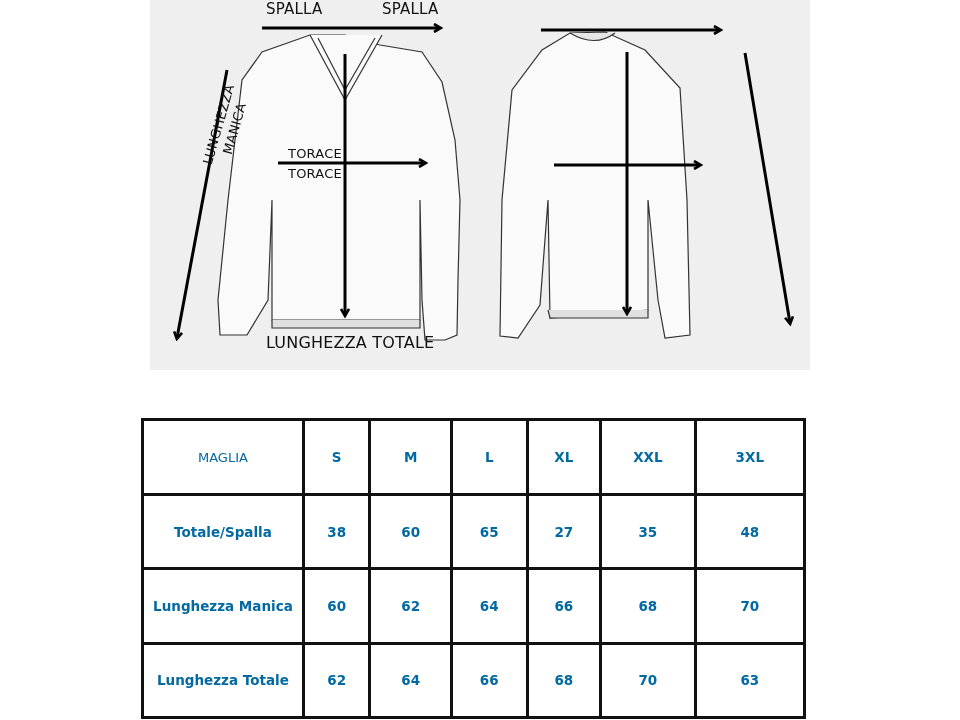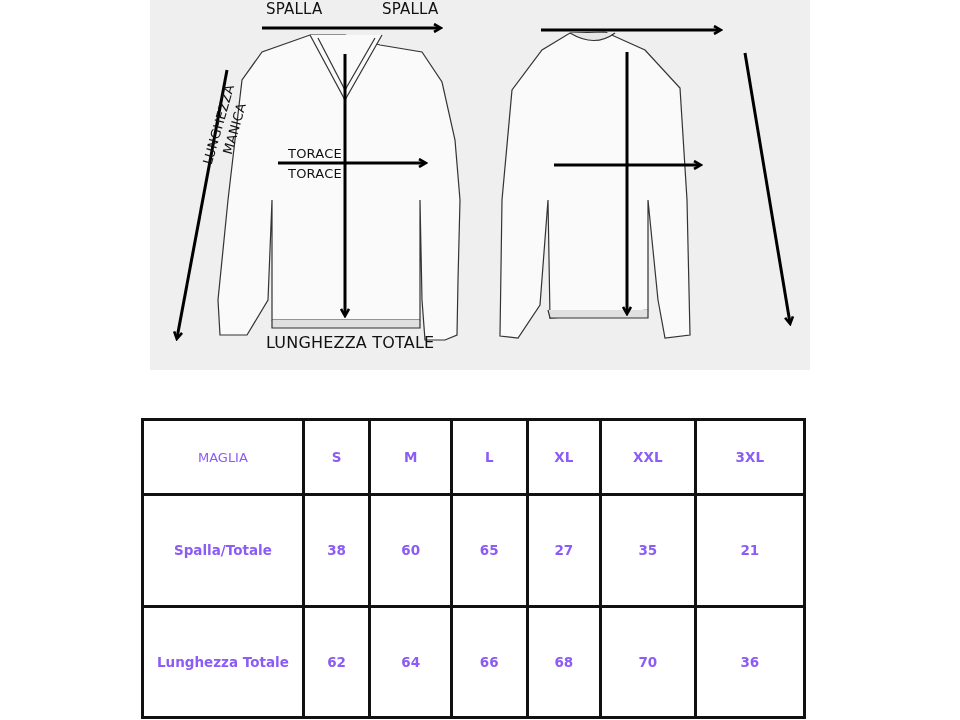--- a/index.html
+++ b/index.html
@@ -3,21 +3,21 @@
 <meta charset="utf-8">
 <style>
   html,body{margin:0;padding:0;background:#fff;}
   body{width:960px;height:720px;position:relative;overflow:hidden;font-family:"Liberation Sans",sans-serif;}
   .figure{position:absolute;left:150px;top:0;width:660px;height:370px;background:#efefef;}
   .figure svg{position:absolute;left:0;top:0;}
   .lbl{position:absolute;font-family:"DejaVu Sans",sans-serif;font-size:15px;color:#111;letter-spacing:0.2px;white-space:nowrap;}
   .lbl.sm{font-size:13px;}
   .rot{transform-origin:left top;}
   table.sizes{position:absolute;left:141px;top:418px;border-collapse:collapse;width:665px;height:301px;}
-  table.sizes td{border:3px solid #111;text-align:center;vertical-align:middle;font-family:"DejaVu Sans",sans-serif;font-size:13.5px;color:#8b5cf6;font-weight:bold;padding:0;}
+  table.sizes td{border:3px solid #111;text-align:center;vertical-align:middle;font-family:"DejaVu Sans",sans-serif;font-size:13.5px;color:#0369a1;font-weight:bold;padding:0;}
   table.sizes tr.head td{font-weight:bold;height:72px;}
   table.sizes tr.head td.corner{font-weight:normal;font-size:13px;}
   table.sizes td.rowh{white-space:nowrap;}
 </style>
 </head>
 <body>
 
 <div class="figure">
   <svg width="660" height="370" viewBox="0 0 660 370">
     <defs>
@@ -73,31 +73,40 @@
       <tr class="head">
     <td class="corner">MAGLIA</td>
     <td>S</td>
     <td>M</td>
     <td>L</td>
     <td>XL</td>
     <td>XXL</td>
     <td>3XL</td>
   </tr>
   <tr>
-    <td class="rowh">Spalla/Totale</td>
+    <td class="rowh">Totale/Spalla</td>
     <td>38</td>
     <td>60</td>
     <td>65</td>
     <td>27</td>
     <td>35</td>
-    <td>21</td>
+    <td>48</td>
+  </tr>
+  <tr>
+    <td class="rowh">Lunghezza Manica</td>
+    <td>60</td>
+    <td>62</td>
+    <td>64</td>
+    <td>66</td>
+    <td>68</td>
+    <td>70</td>
   </tr>
   <tr>
     <td class="rowh">Lunghezza Totale</td>
     <td>62</td>
     <td>64</td>
     <td>66</td>
     <td>68</td>
     <td>70</td>
-    <td>36</td>
+    <td>63</td>
   </tr>
 </tbody>
   </table>
 
 </body></html>

